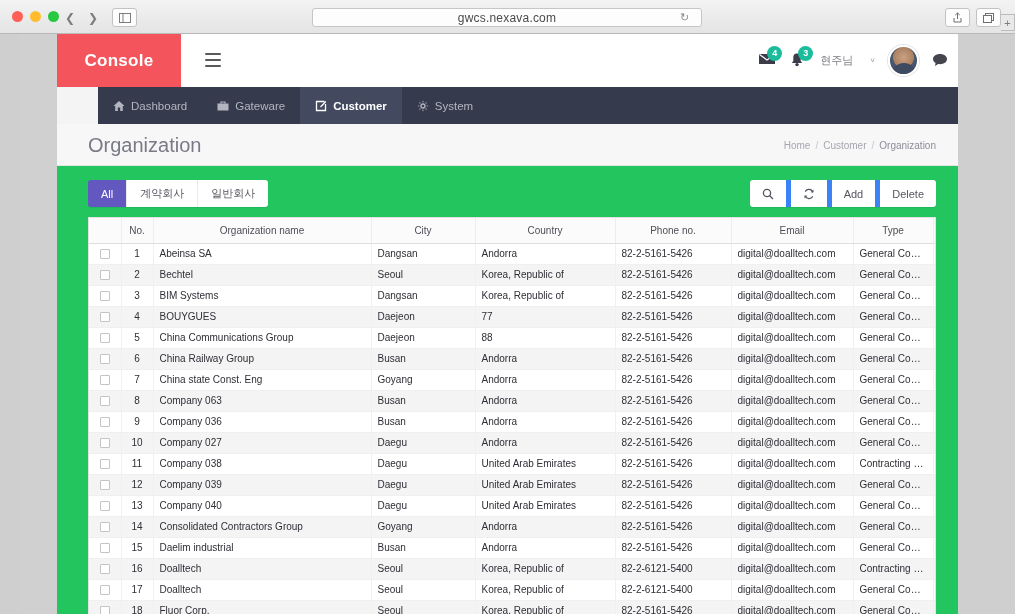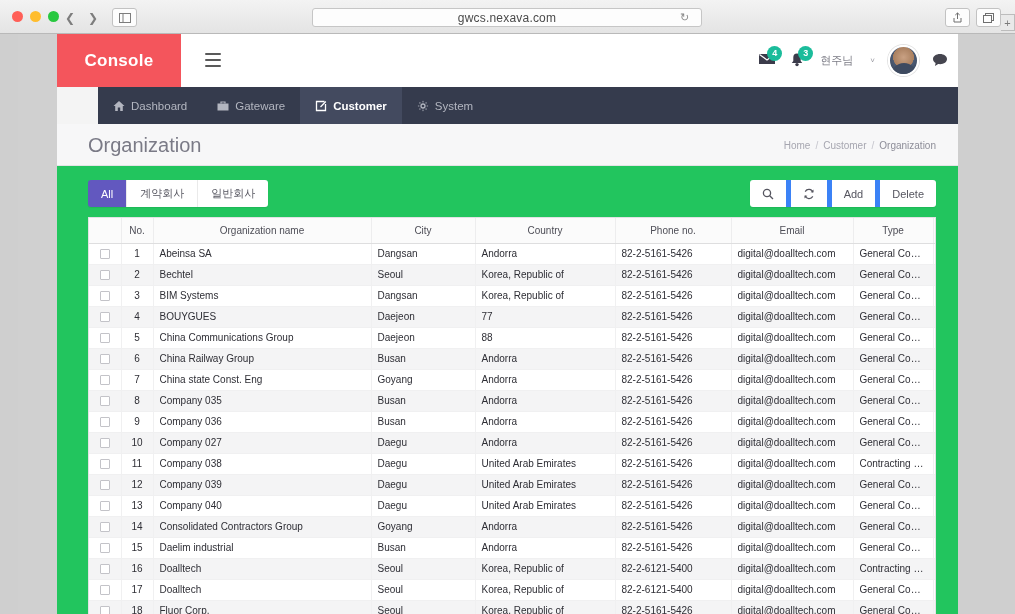--- a/index.html
+++ b/index.html
@@ -519,21 +519,21 @@
                   <td>Goyang</td>
                   <td>Andorra</td>
                   <td>82-2-5161-5426</td>
                   <td>digital@doalltech.com</td>
                   <td>General Com...</td>
                   <td class="c-date">2016-02-20</td>
                 </tr>
                 <tr>
                   <td class="c-chk"><span class="chk"></span></td>
                   <td class="c-no">8</td>
-                  <td>Company 035</td>
+                  <td>Company 063</td>
                   <td>Busan</td>
                   <td>Andorra</td>
                   <td>82-2-5161-5426</td>
                   <td>digital@doalltech.com</td>
                   <td>General Com...</td>
                   <td class="c-date">2016-02-21</td>
                 </tr>
                 <tr>
                   <td class="c-chk"><span class="chk"></span></td>
                   <td class="c-no">9</td>

